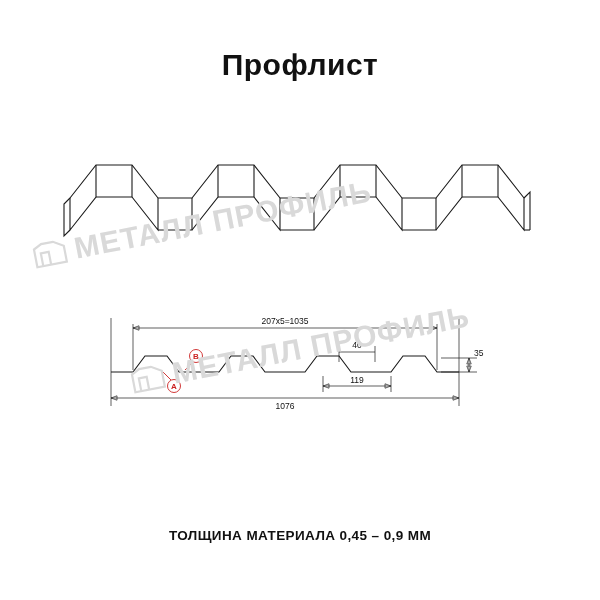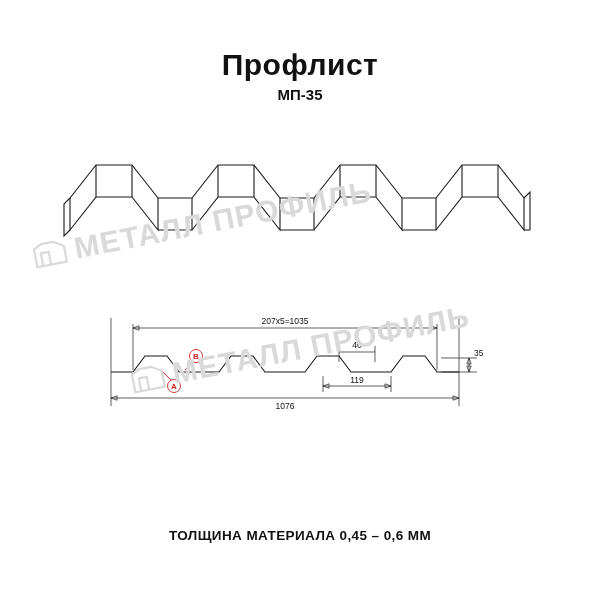--- a/index.html
+++ b/index.html
@@ -101,21 +101,20 @@
   .dimtxt { font-size: 8.5px; fill: #111111; font-family: "Liberation Sans", sans-serif; }
   .red { stroke: #cc2222; stroke-width: 0.9; fill: none; }
   .redtxt { font-size: 8px; fill: #cc2222; font-family: "Liberation Sans", sans-serif; font-weight: bold; }
 </style>
 </head>
 <body>
 
 <div class="page">
 
   <div class="title">Профлист</div>
-  <div class="subtitle">МП-35</div>
 
   <div class="iso-wrap">
     <svg width="480" height="120" viewBox="0 0 480 120">
       <g>
 
         <path class="ln" d="M10 58 L36 25 L72 25 L98 58"></path>
         <path class="ln" d="M98 58 L132 58 L158 25 L194 25 L220 58"></path>
         <path class="ln" d="M220 58 L254 58 L280 25 L316 25 L342 58"></path>
         <path class="ln" d="M342 58 L376 58 L402 25 L438 25 L464 58"></path>
 
@@ -228,15 +227,15 @@
 
   <div class="wm wm2">
     <span class="wm-mark">
       <svg width="34" height="26" viewBox="0 0 34 26">
         <path d="M2 24 L2 6 L10 2 L22 2 L32 8 L32 24 Z" fill="none" stroke="#d9d9d9" stroke-width="2.2"></path>
         <path d="M8 24 L8 11 L16 11 L16 24" fill="none" stroke="#d9d9d9" stroke-width="2.2"></path>
       </svg>
     </span><span class="wm-text">МЕТАЛЛ ПРОФИЛЬ</span>
   </div>
 
-  <div class="footer">ТОЛЩИНА МАТЕРИАЛА 0,45 – 0,6 ММ</div>
+  <div class="footer">ТОЛЩИНА МАТЕРИАЛА 0,45 – 0,9 ММ</div>
 
 </div>
 
 </body></html>

